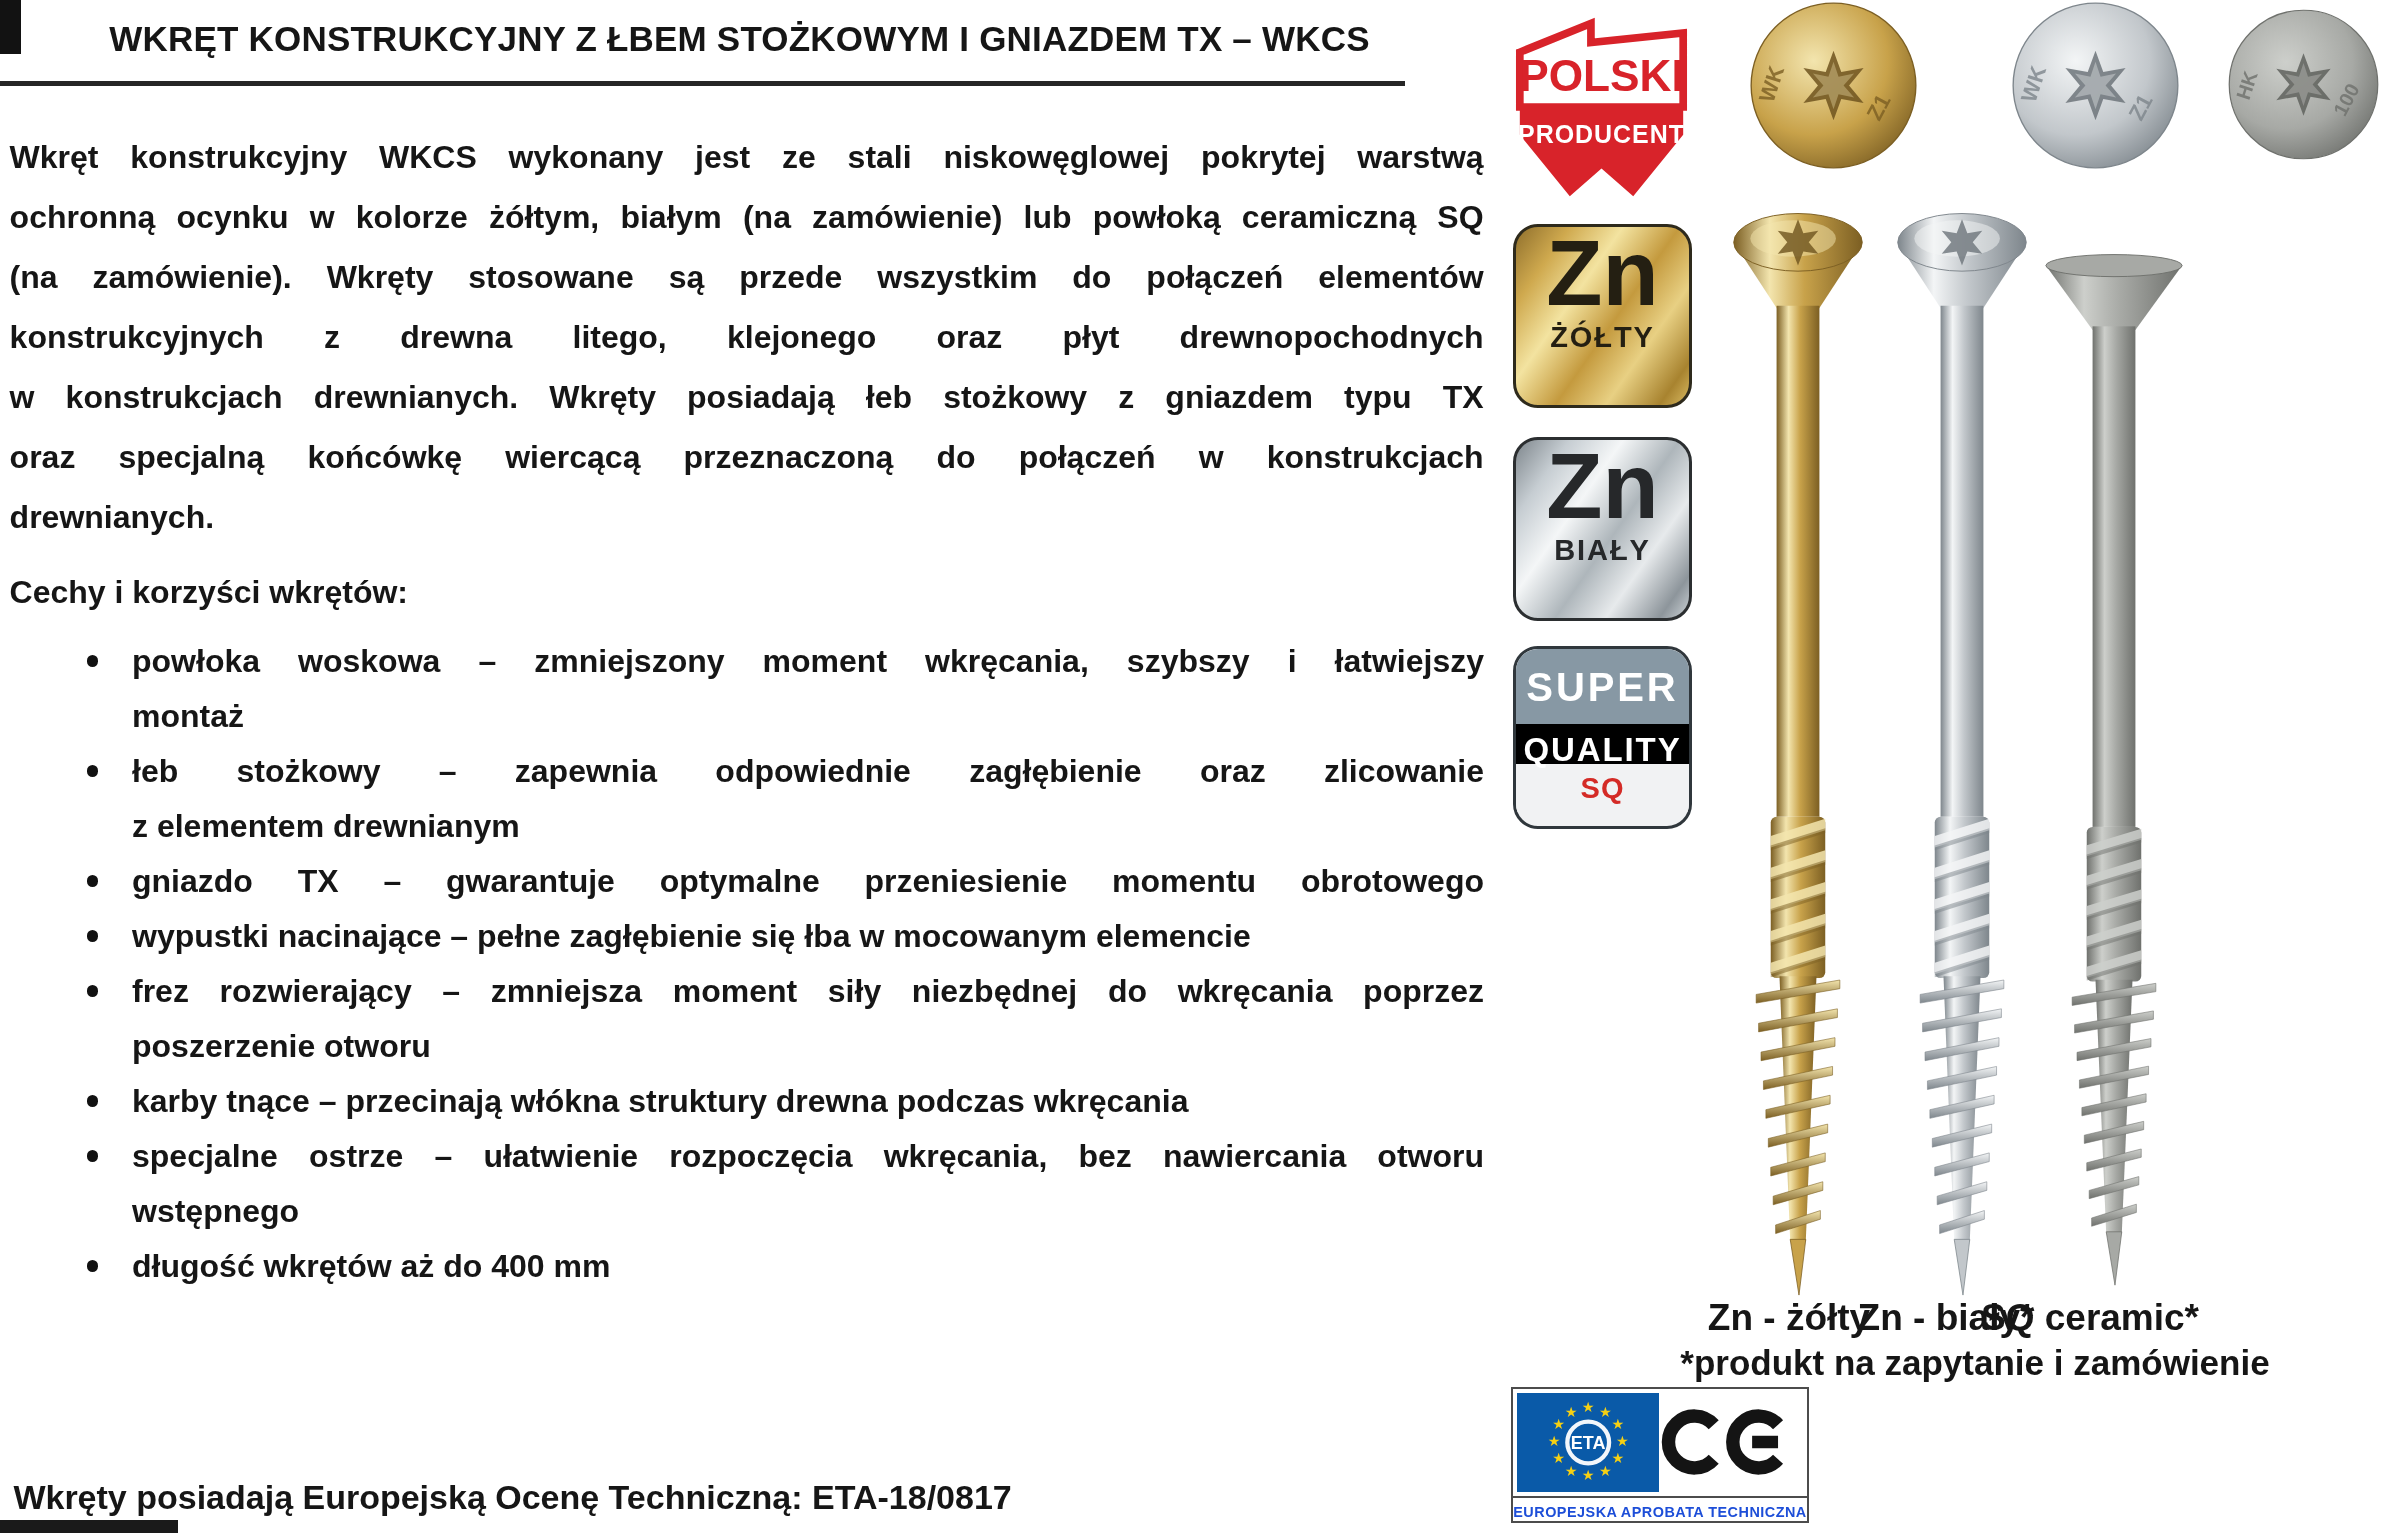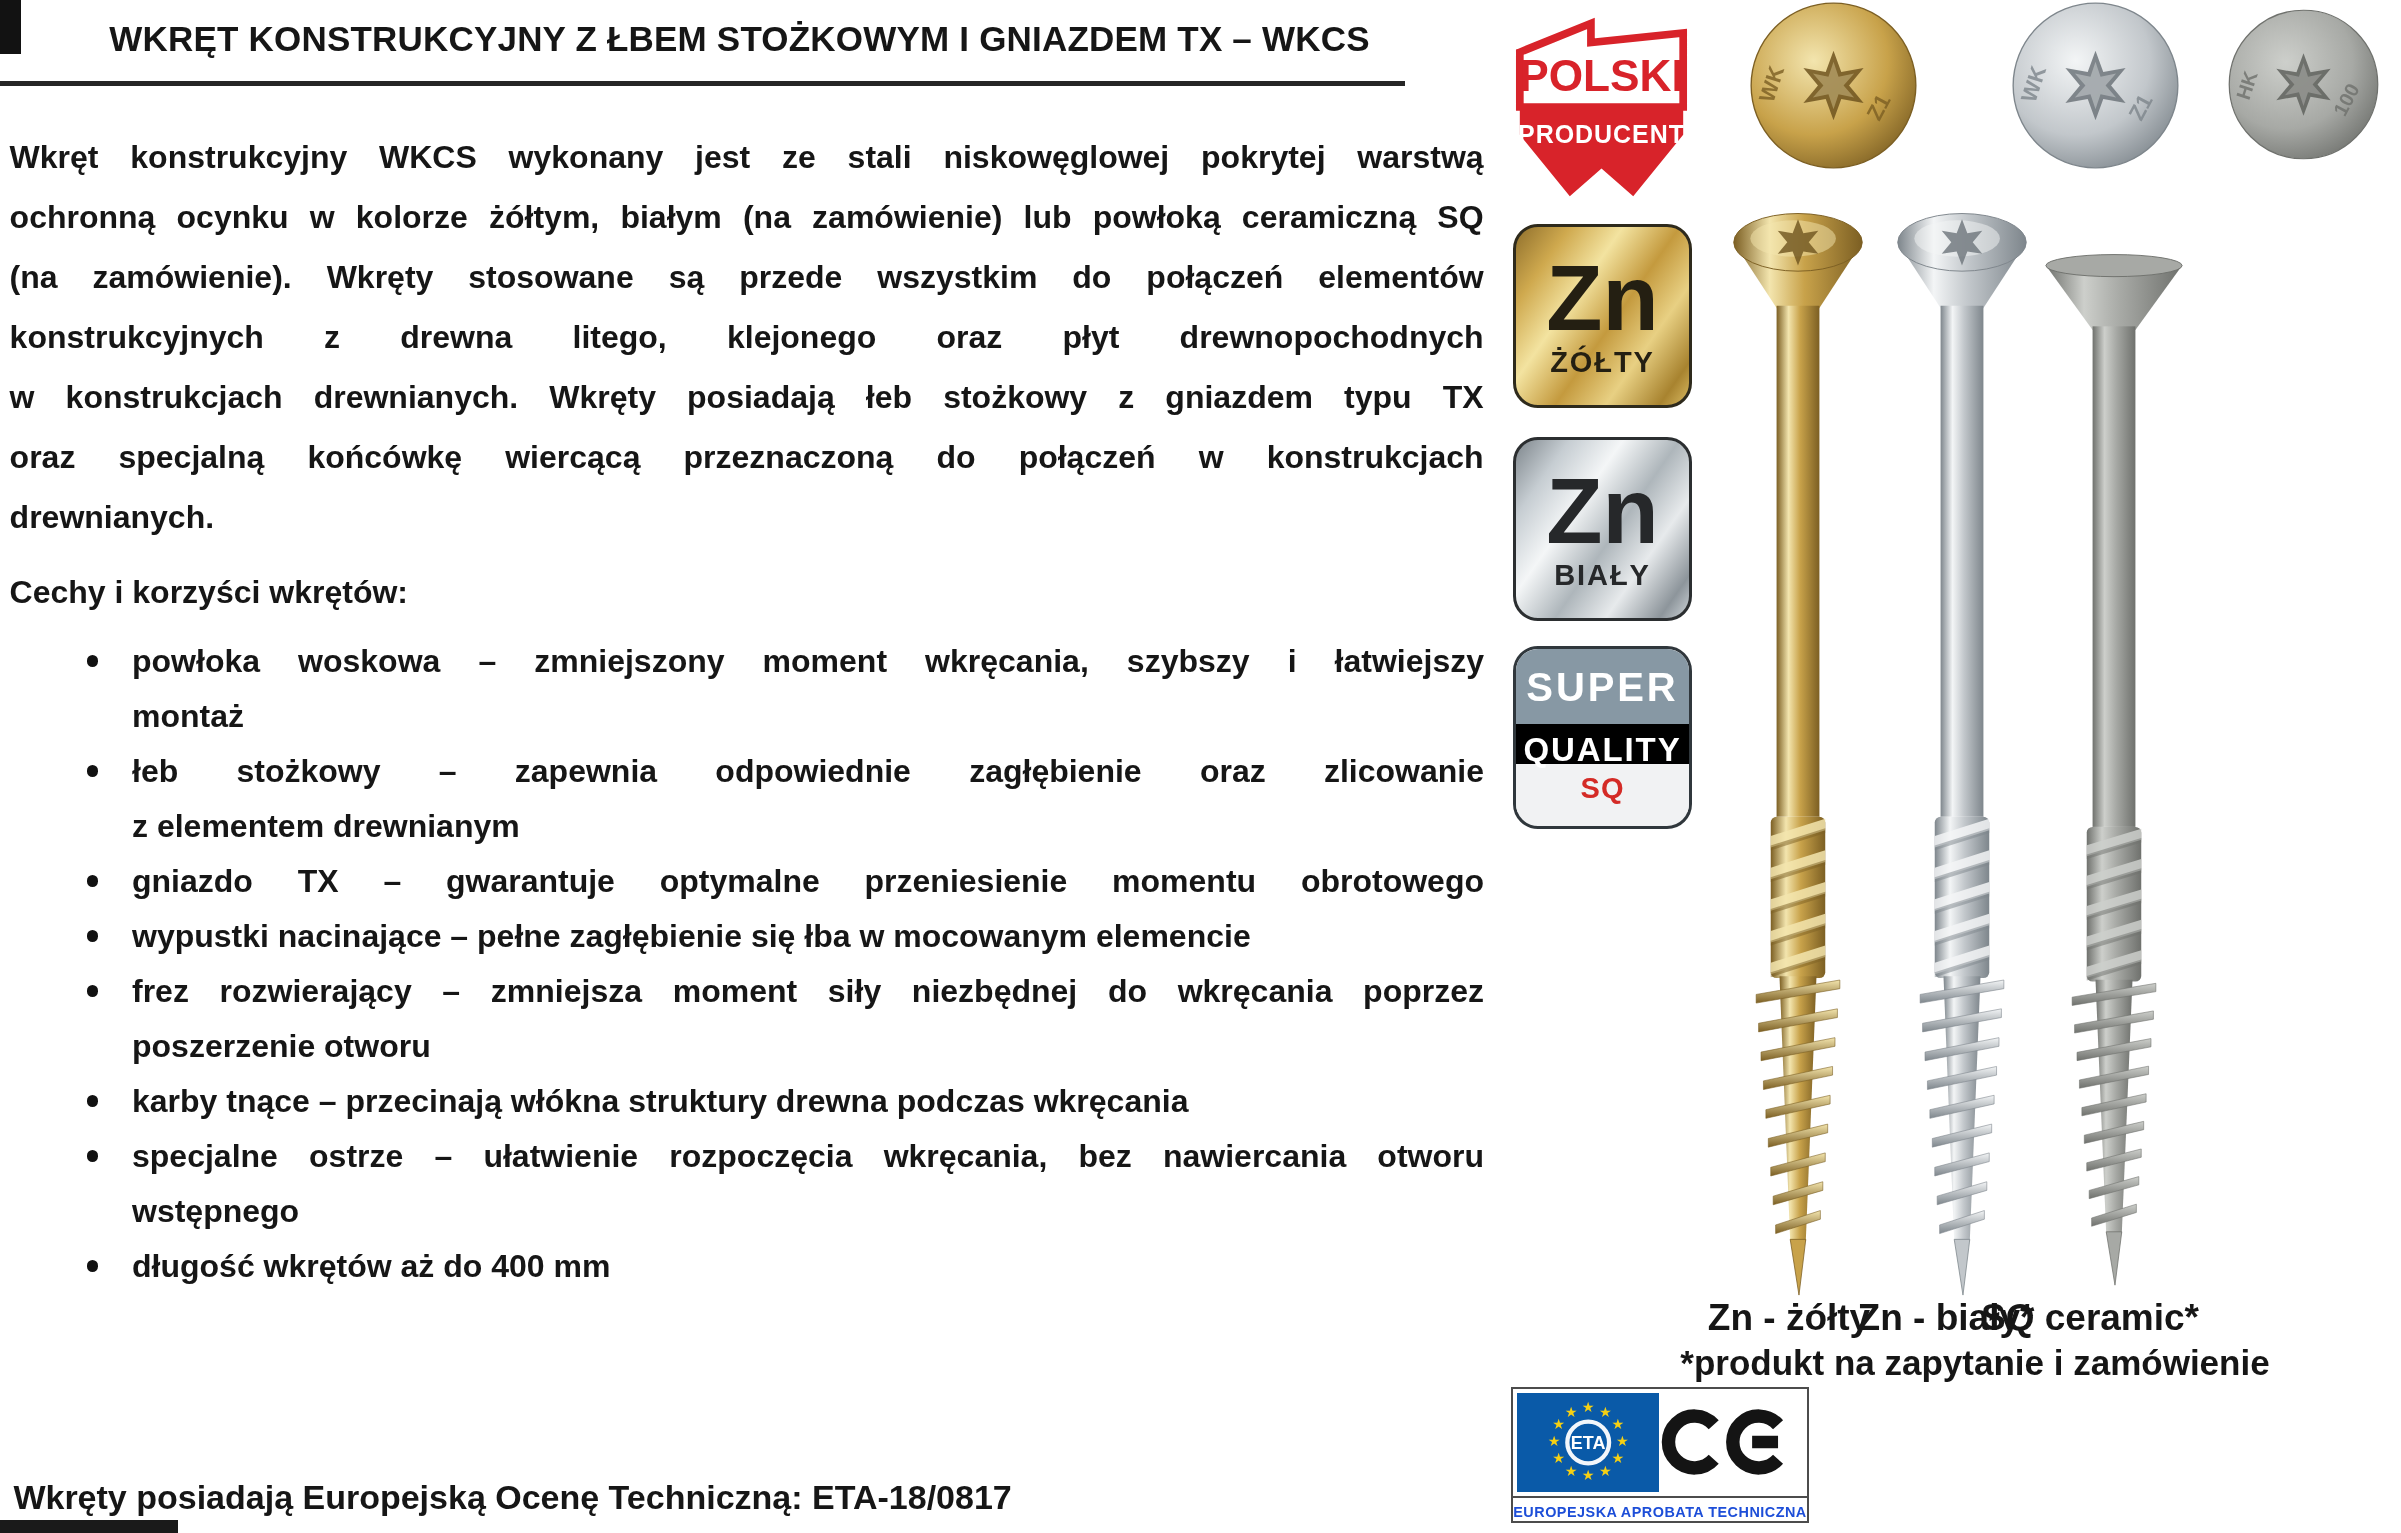--- a/index.html
+++ b/index.html
@@ -24,21 +24,21 @@
        background:#111;}
   .eta-note{left:13.4px;top:1478px;font-size:34px;font-weight:bold;white-space:nowrap;}
   
   .badge{position:absolute;left:1513px;width:179px;border-radius:25px;
          box-sizing:border-box;text-align:center;overflow:hidden;}
   .badge-polski{left:1510px;top:7.7px;width:183px;height:192px;border-radius:0;overflow:visible;}
   .badge-zn-gold{top:224px;height:184px;border:3.8px solid #2e2a1c;
     background:linear-gradient(125deg,#8f6f2c 0%,#cfa94e 18%,#f3e3a0 36%,#c49a3e 55%,#e8d083 72%,#a8832f 90%,#d9ba62 100%);}
   .badge-zn-silver{top:437px;height:184px;border:3.8px solid #2b2e30;
     background:linear-gradient(125deg,#7e868c 0%,#c6cdd2 18%,#f4f6f7 36%,#aeb6bb 55%,#e7eaec 72%,#8d959b 90%,#cdd3d7 100%);}
-  .zn-symbol{font-size:92px;font-weight:bold;line-height:1;margin-top:25px;color:#241f12;}
+  .zn-symbol{font-size:92px;font-weight:bold;line-height:1;color:#241f12;}
   .badge-zn-silver .zn-symbol{color:#26282a;}
   .zn-label{font-size:29px;font-weight:bold;letter-spacing:1.9px;margin-top:2px;color:#241f12;}
   .badge-zn-silver .zn-label{color:#26282a;}
   .badge-super{top:646px;height:183px;border:3.8px solid #30373c;background:#f1f2f3;}
   .sq-band1{height:75px;background:#8798a4;color:#fff;font-size:40px;font-weight:bold;
             letter-spacing:2.9px;line-height:77px;}
   .sq-band2{height:40px;background:#000000;color:#fff;font-size:33px;font-weight:bold;
             letter-spacing:1.9px;line-height:52px;}
   .sq-band3{height:48px;background:#f1f2f3;color:#d42b26;font-size:29px;font-weight:bold;
             letter-spacing:1px;line-height:48px;}

